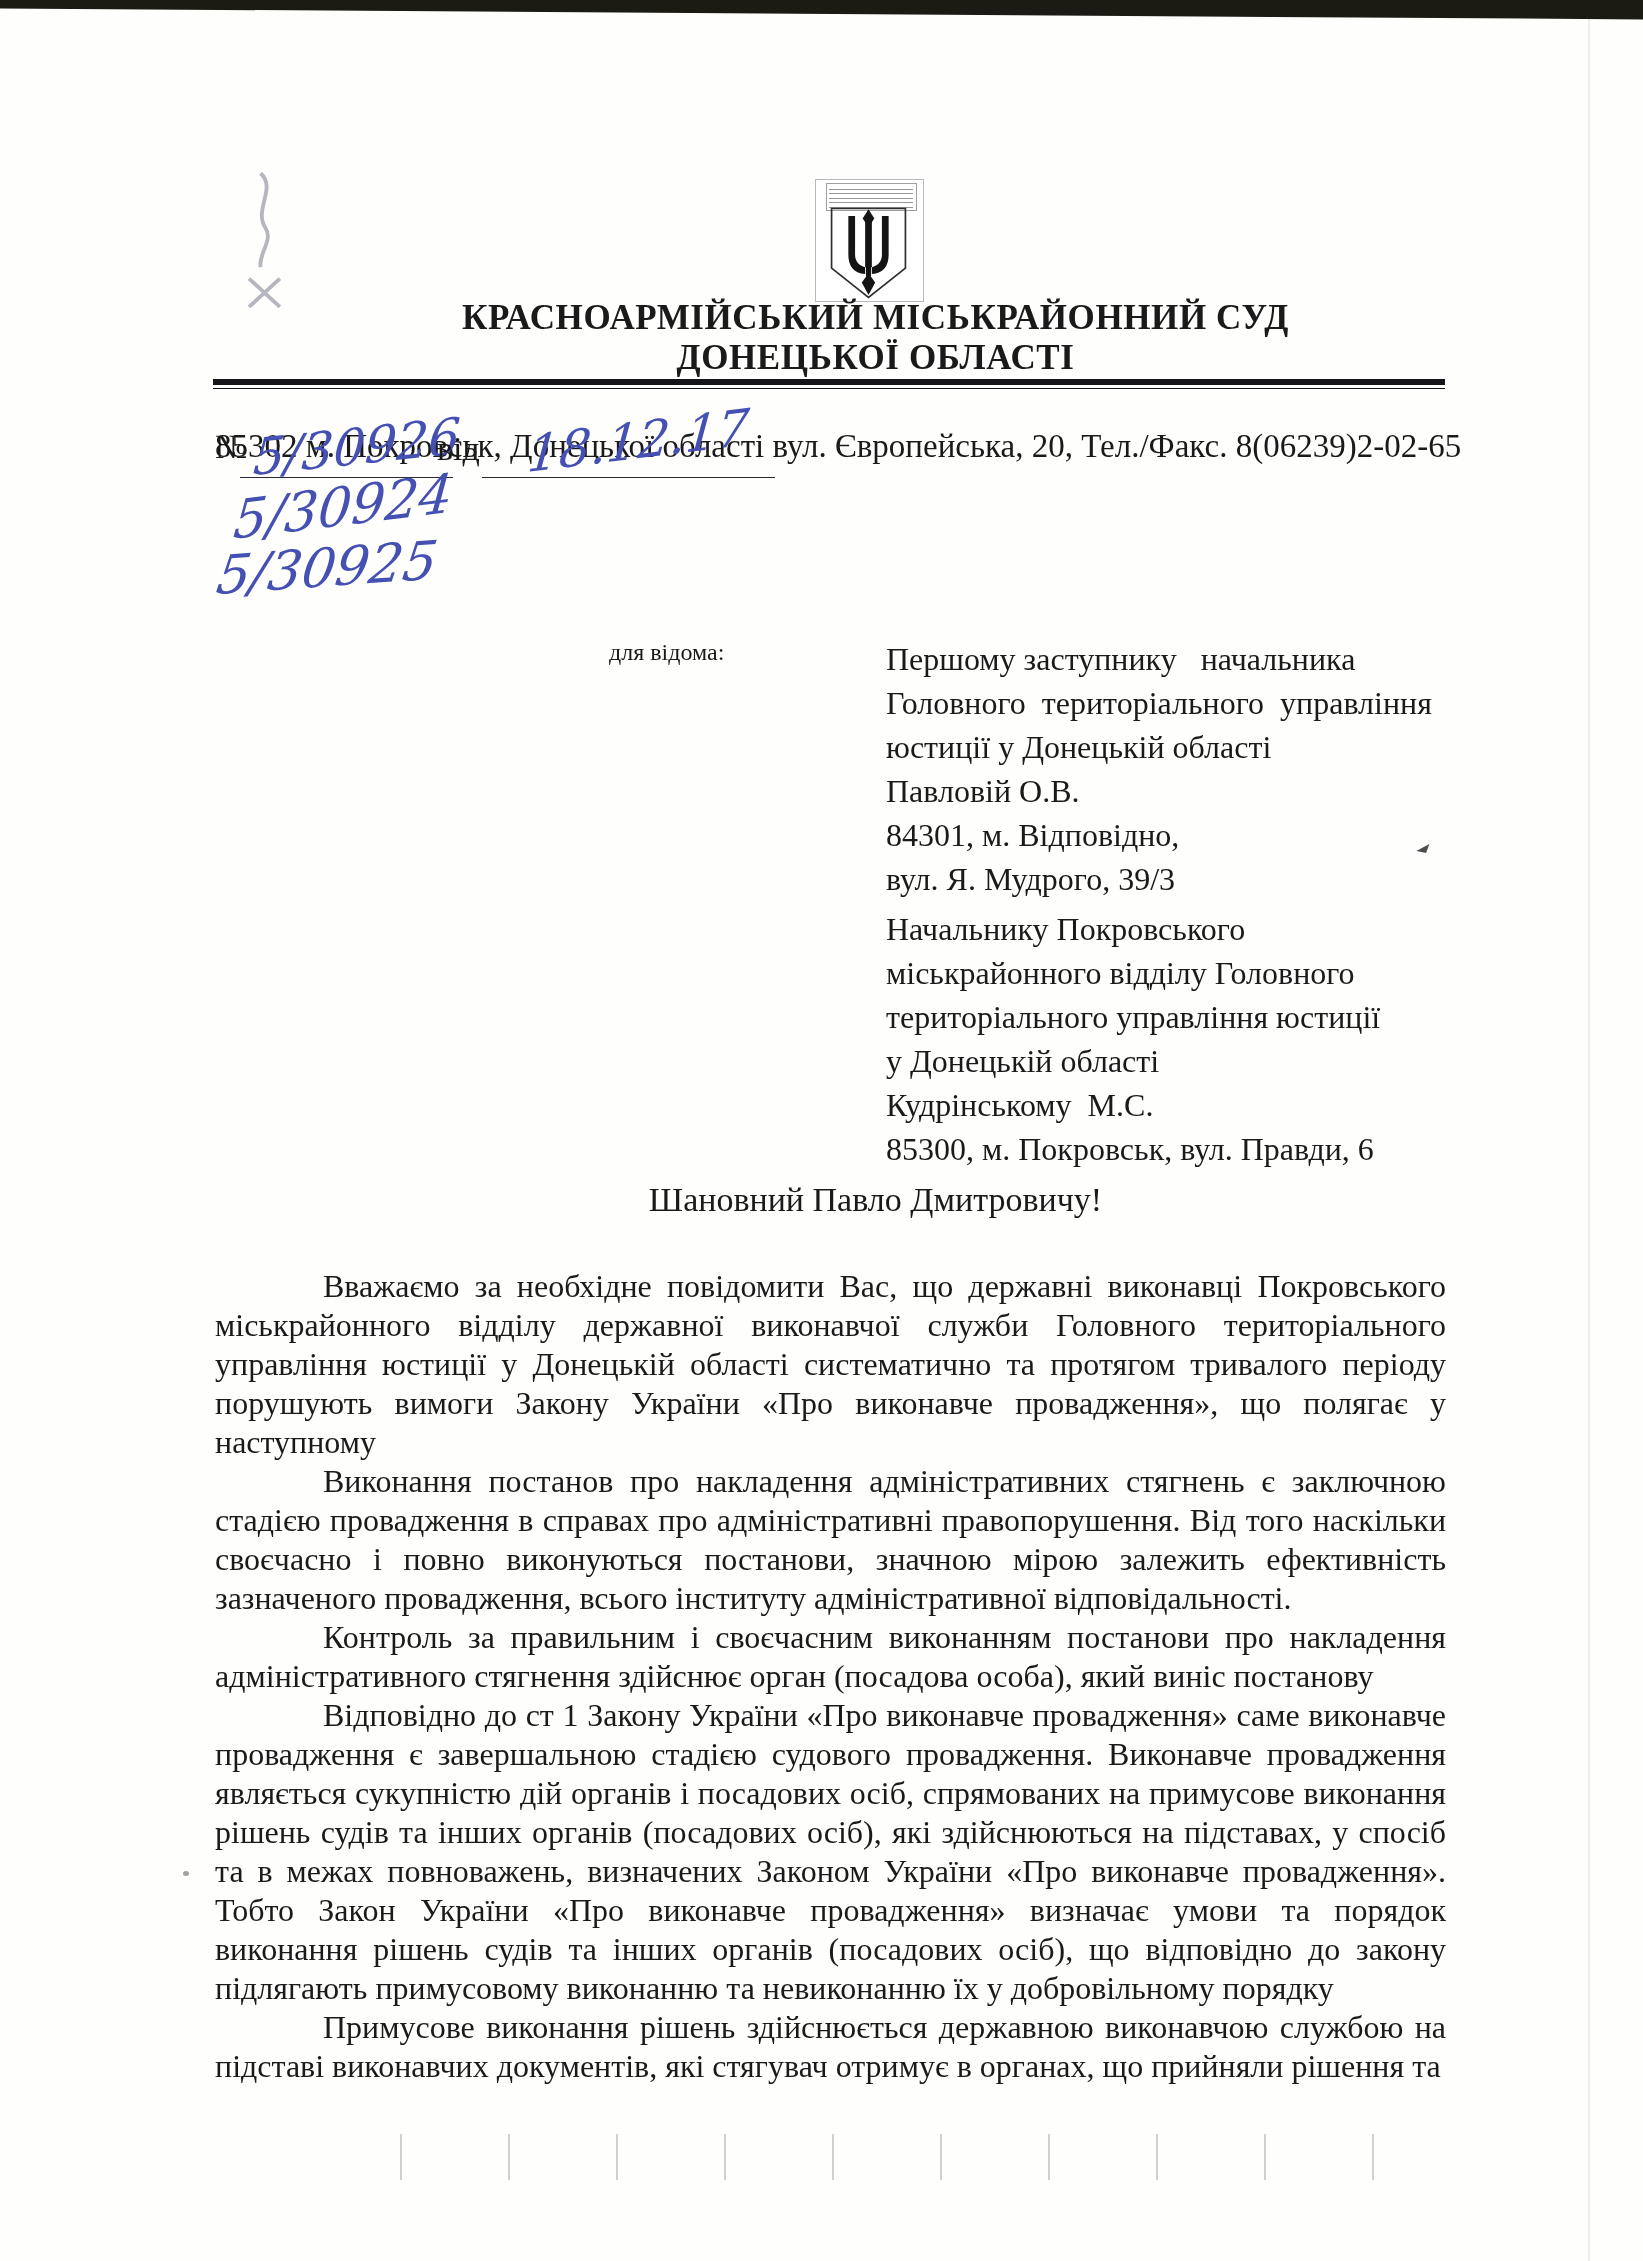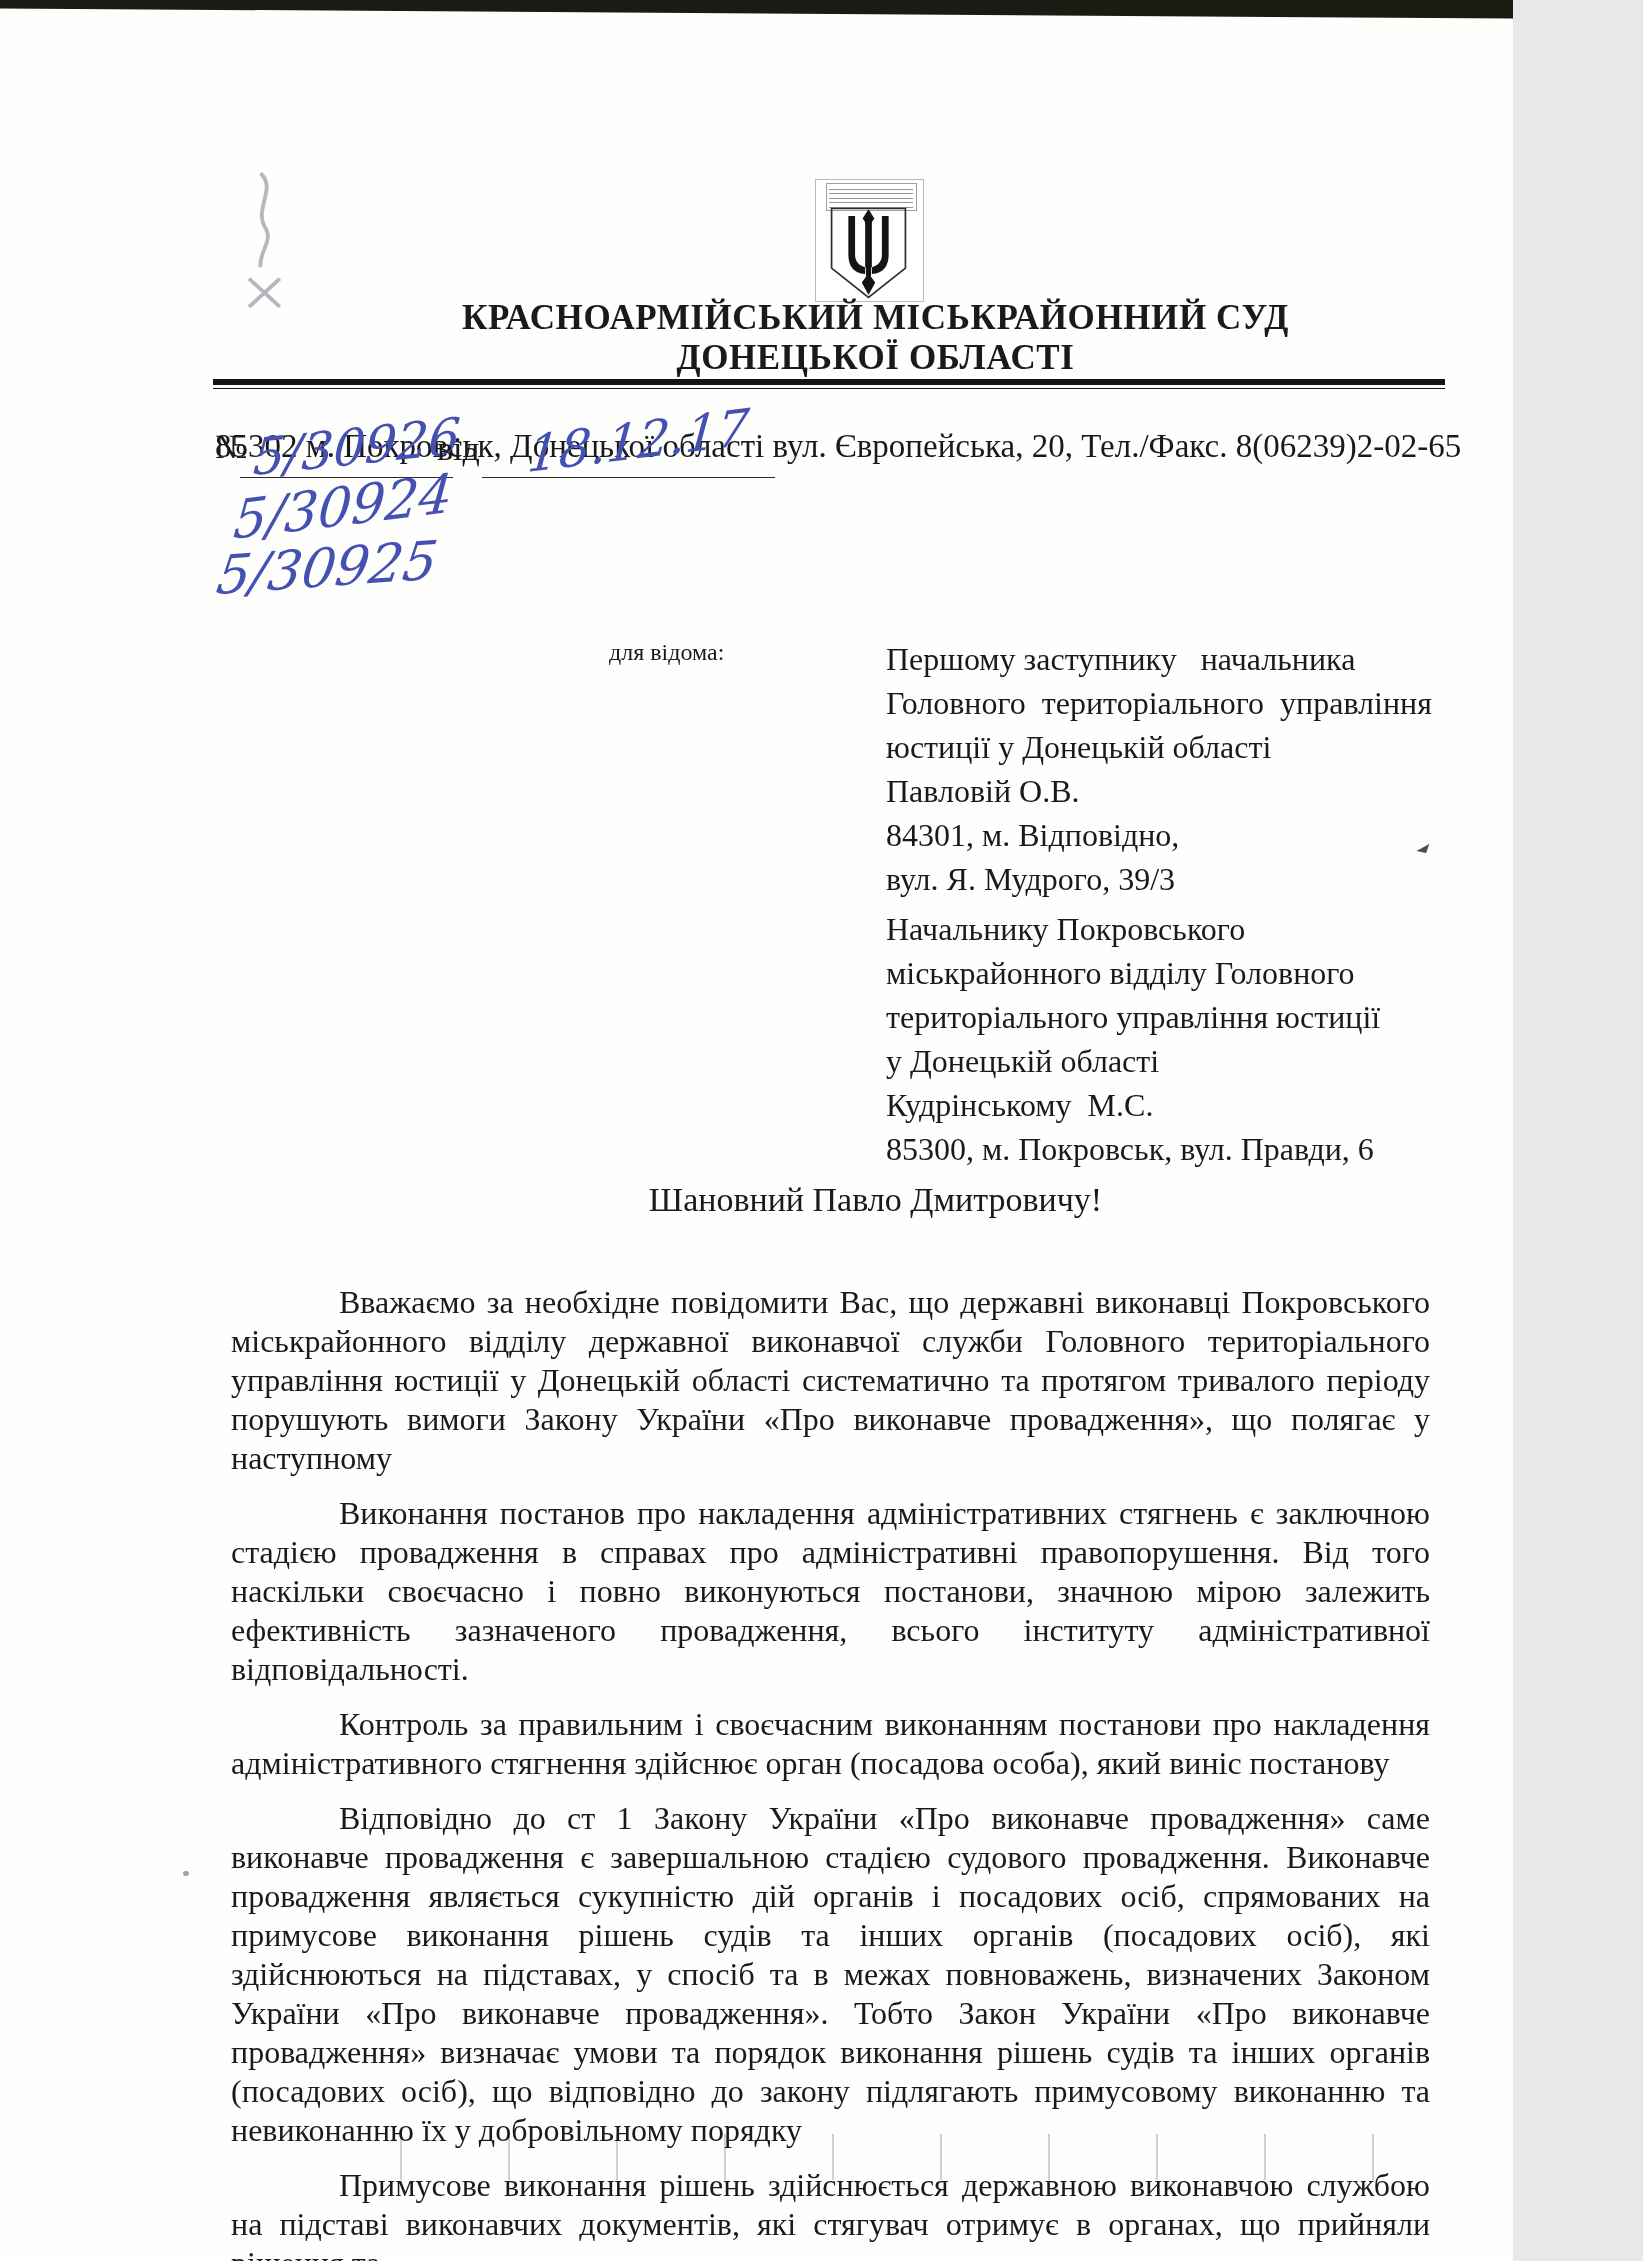--- a/index.html
+++ b/index.html
@@ -1,18 +1,18 @@
 <!DOCTYPE html>
 <html style="font-size:10.3px"><head>
 <meta charset="utf-8">
 <style>
   html,body{margin:0;padding:0;background:#e8e8e8;}
   #page{
     position:relative;
-    width:1513px;height:2261px;
+    width:1643px;height:2261px;
     background:#fefefdff;
     overflow:hidden;
     font-family:"Liberation Serif", serif;
     color:#1a1a1a;
   }
   .abs{position:absolute;}
   
   .scan-edge-right{
     left:1588px;top:18px;width:1.9px;height:2243px;
     background:rgba(40,40,40,0.07);
@@ -69,21 +69,21 @@
   }
   .for-info{font-size:24px;}
   
   .salutation{
     left:215px;top:1181px;width:1321px;text-align:center;font-size:34px;
   }
   .body-text{
     left:215px;top:1267px;width:1231px;
     font-size:32px;line-height:39px;text-align:justify;
   }
-  .body-text p{margin:16px;text-indent:108px;}
+  .body-text p{margin:0;text-indent:108px;}
   .speck-right{left:1415px;top:842px;}
   .pencil{left:240px;top:169px;}
 </style>
 </head>
 <body>
 
 <div id="page">
 
   <svg class="abs" style="left:0;top:0" width="1643" height="22" viewBox="0 0 2550 34">
     <polygon points="0,0 2550,0 2550,30 0,13" fill="#1b1b13"></polygon>

